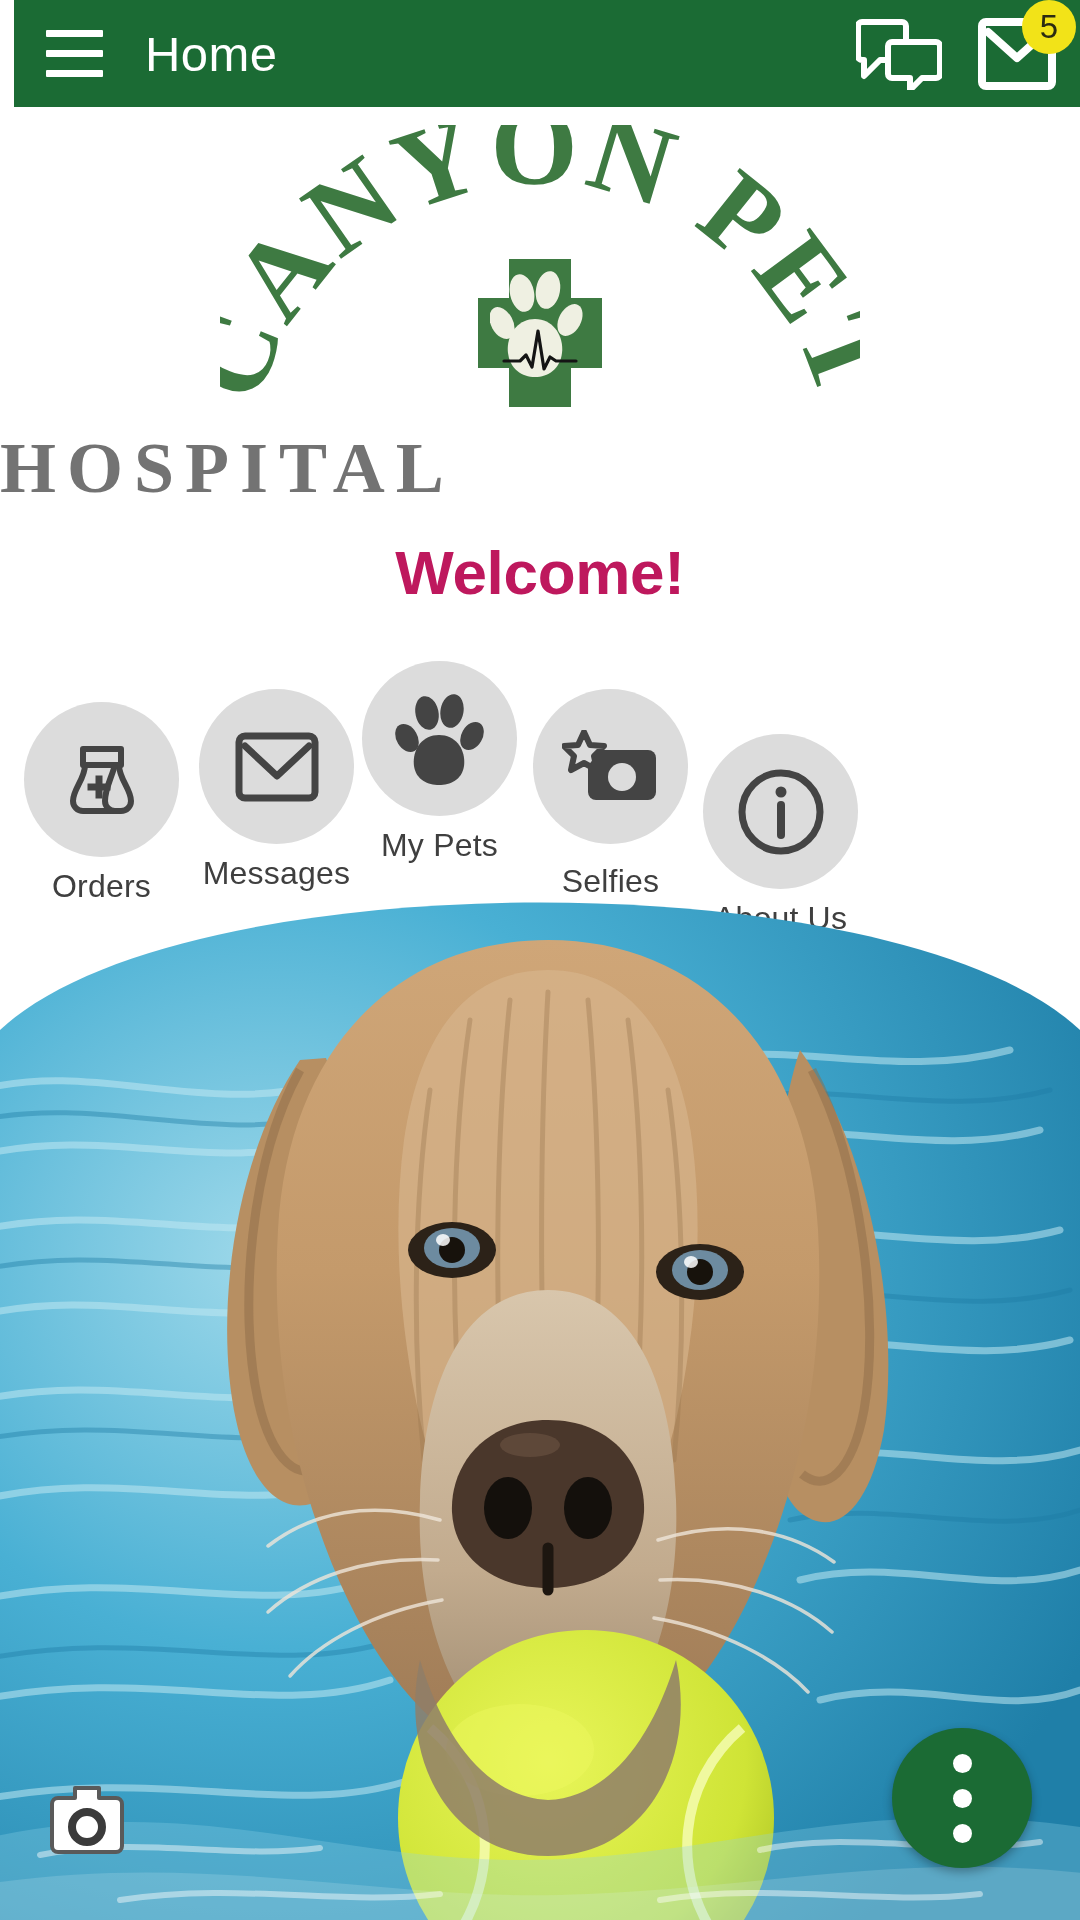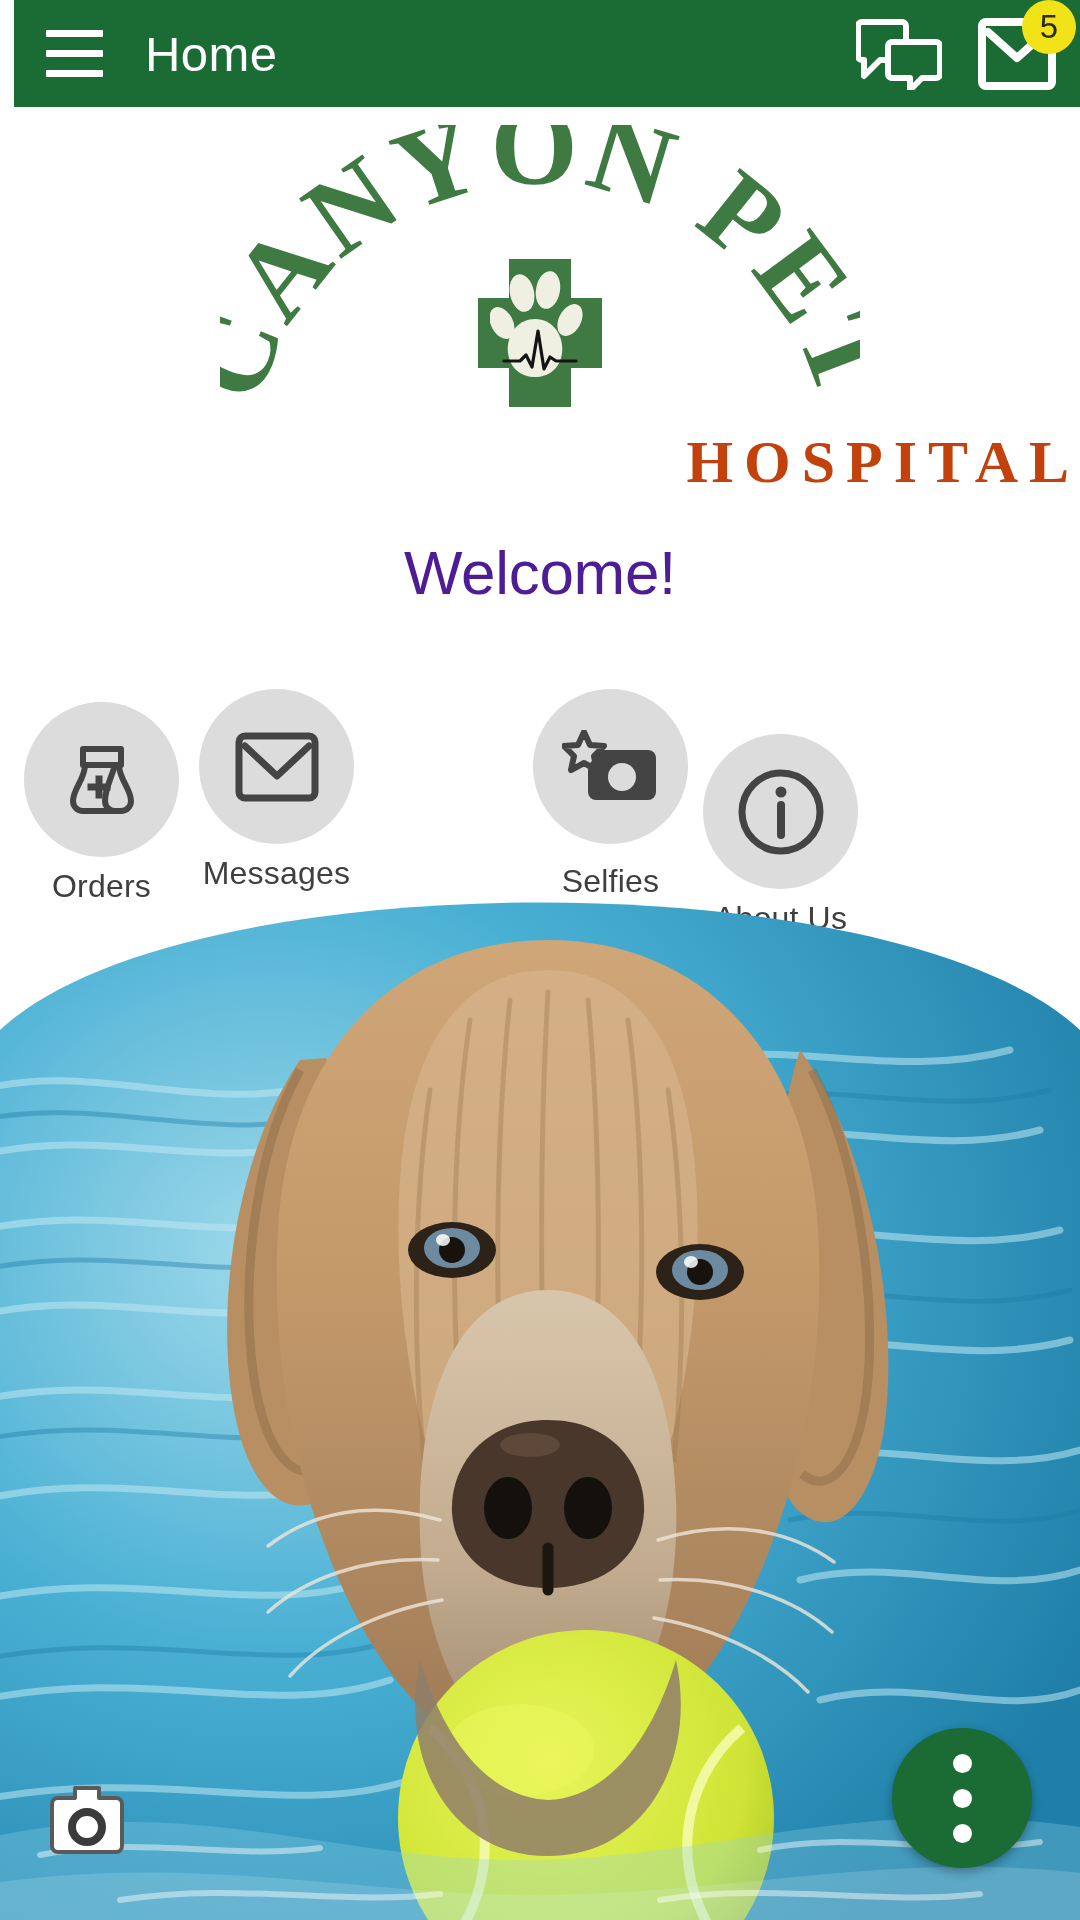--- a/index.html
+++ b/index.html
@@ -62,29 +62,29 @@
     position:absolute; left:31px; top:0;
     width:62px; height:148px; background:#3e7a42;
   }
   #logo-cross .bar-h {
     position:absolute; left:0; top:39px;
     width:124px; height:70px; background:#3e7a42;
   }
   #logo-paw { position:absolute; left:50%; top:162px; transform:translateX(-50%); }
   #logo-word {
     position:absolute; left:0; top:325px; width:1080px;
-    text-align:right;
+    text-align:left;
     font-family:"Liberation Serif", serif;
-    font-size:60px; font-weight:700; color:#c2410c;
+    font-size:72px; font-weight:700; color:#737373;
     letter-spacing:11px; line-height:1;
   }
   #welcome-text {
     position:absolute; left:0; top:430px; width:1080px;
     text-align:center;
-    font-size:62px; font-weight:400; color:#4c1d95;
+    font-size:62px; font-weight:700; color:#be185d;
     letter-spacing:-.3px;
   }
 
   
   #quick-actions { position:absolute; top:0; left:0; width:1080px; height:1920px; pointer-events:none; }
   .qa-item {
     position:absolute; pointer-events:auto;
     display:flex; flex-direction:column; align-items:center;
     cursor:pointer;
   }
@@ -208,20 +208,32 @@
   <div class="qa-item" id="qa-1">
     <div class="qa-circle" style="width:155px;height:155px;">
       <svg width="88" height="78" viewBox="0 0 88 78">
         <rect x="6" y="8" width="76" height="62" rx="6" ry="6" fill="none" stroke="#444" stroke-width="7"></rect>
         <path d="M12 18 L44 48 L76 18" fill="none" stroke="#444" stroke-width="7" stroke-linecap="round" stroke-linejoin="round"></path>
       </svg>
     </div>
     <div class="qa-label">Messages</div>
   </div>
 
+  <div class="qa-item" id="qa-2">
+    <div class="qa-circle" style="width:155px;height:155px;">
+      <svg width="90" height="92" viewBox="0 0 90 92">
+        <ellipse cx="32" cy="20" rx="11.5" ry="17" fill="#444" transform="rotate(-12 32 20)"></ellipse>
+        <ellipse cx="57" cy="18" rx="11.5" ry="17" fill="#444" transform="rotate(10 57 18)"></ellipse>
+        <ellipse cx="12" cy="45" rx="10.5" ry="15" fill="#444" transform="rotate(-30 12 45)"></ellipse>
+        <ellipse cx="77" cy="43" rx="10.5" ry="15" fill="#444" transform="rotate(30 77 43)"></ellipse>
+        <path d="M44,42 C26,42 17,58 19,73 C21,87 33,92 44,92 C55,92 67,87 69,73 C71,58 62,42 44,42 Z" fill="#444"></path>
+      </svg>
+    </div>
+    <div class="qa-label">My Pets</div>
+  </div>
 
   <div class="qa-item" id="qa-3">
     <div class="qa-circle" style="width:155px;height:155px;">
       <svg width="98" height="74" viewBox="0 0 98 74">
         <path d="M22 2 L28 15 L42 16 L32 26 L35 40 L22 33 L9 40 L12 26 L2 16 L16 15 Z" fill="none" stroke="#444" stroke-width="6" stroke-linejoin="round"></path>
         <path d="M38 20 h48 a8 8 0 0 1 8 8 v34 a8 8 0 0 1 -8 8 h-52 a8 8 0 0 1 -8 -8 v-26" fill="#444"></path>
         <circle cx="60" cy="47" r="14" fill="#dcdcdc"></circle>
       </svg>
     </div>
     <div class="qa-label">Selfies</div>

